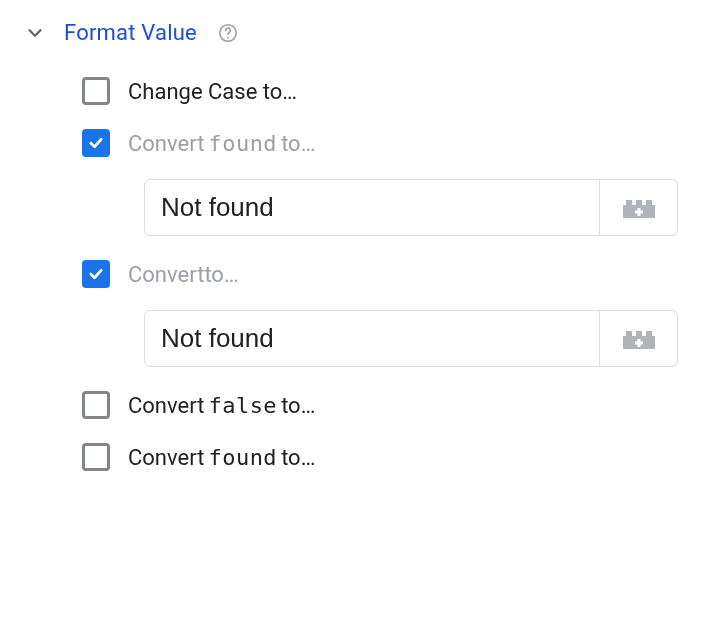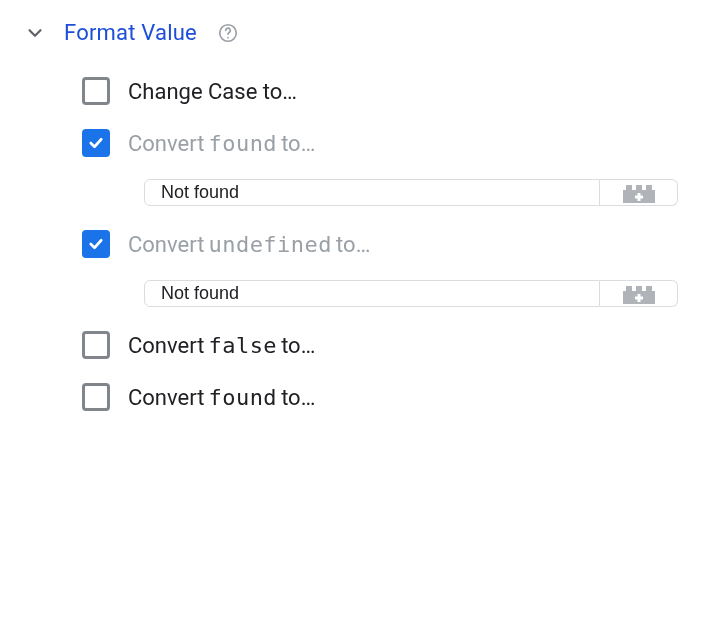--- a/index.html
+++ b/index.html
@@ -80,22 +80,22 @@
     .value-row {
       display: flex;
       margin-left: 62px;
       margin-top: 4px;
     }
     .value-input {
       flex: 1;
       border: 1px solid #dadce0;
       border-radius: 6px 0 0 6px;
       background: #fff;
-      padding: 2px 16px;
-      font-size: 18px;
+      padding: 12px 16px;
+      font-size: 26px;
       color: #202124;
       outline: none;
     }
     .value-btn {
       width: 78px;
       border: 1px solid #dadce0;
       border-left: none;
       border-radius: 0 6px 6px 0;
       background: #fff;
       display: inline-flex;
@@ -171,21 +171,20 @@
 
   <div class="option-group">
     <div class="option-row">
       <span class="checkbox checked">
         <svg width="18" height="18" viewBox="0 0 24 24" fill="none" stroke="#fff" stroke-width="3.5" stroke-linecap="round" stroke-linejoin="round">
             <polyline points="5 12 10 17 19 7"></polyline>
           </svg>
       </span>
       <span class="option-label muted">
         <span>Convert </span>
-          <span class="code">undefined</span>
           <span> to…</span>
       </span>
     </div>
     <div class="value-row">
       <input class="value-input" type="text" value="Not found" style="">
       <span class="value-btn">
         <svg width="36" height="22" viewBox="0 0 36 22">
           <rect x="2" y="8" width="32" height="13" fill="#b0b3b8"></rect>
           <rect x="5" y="3" width="6" height="6" fill="#b0b3b8"></rect>
           <rect x="15" y="3" width="6" height="6" fill="#b0b3b8"></rect>

